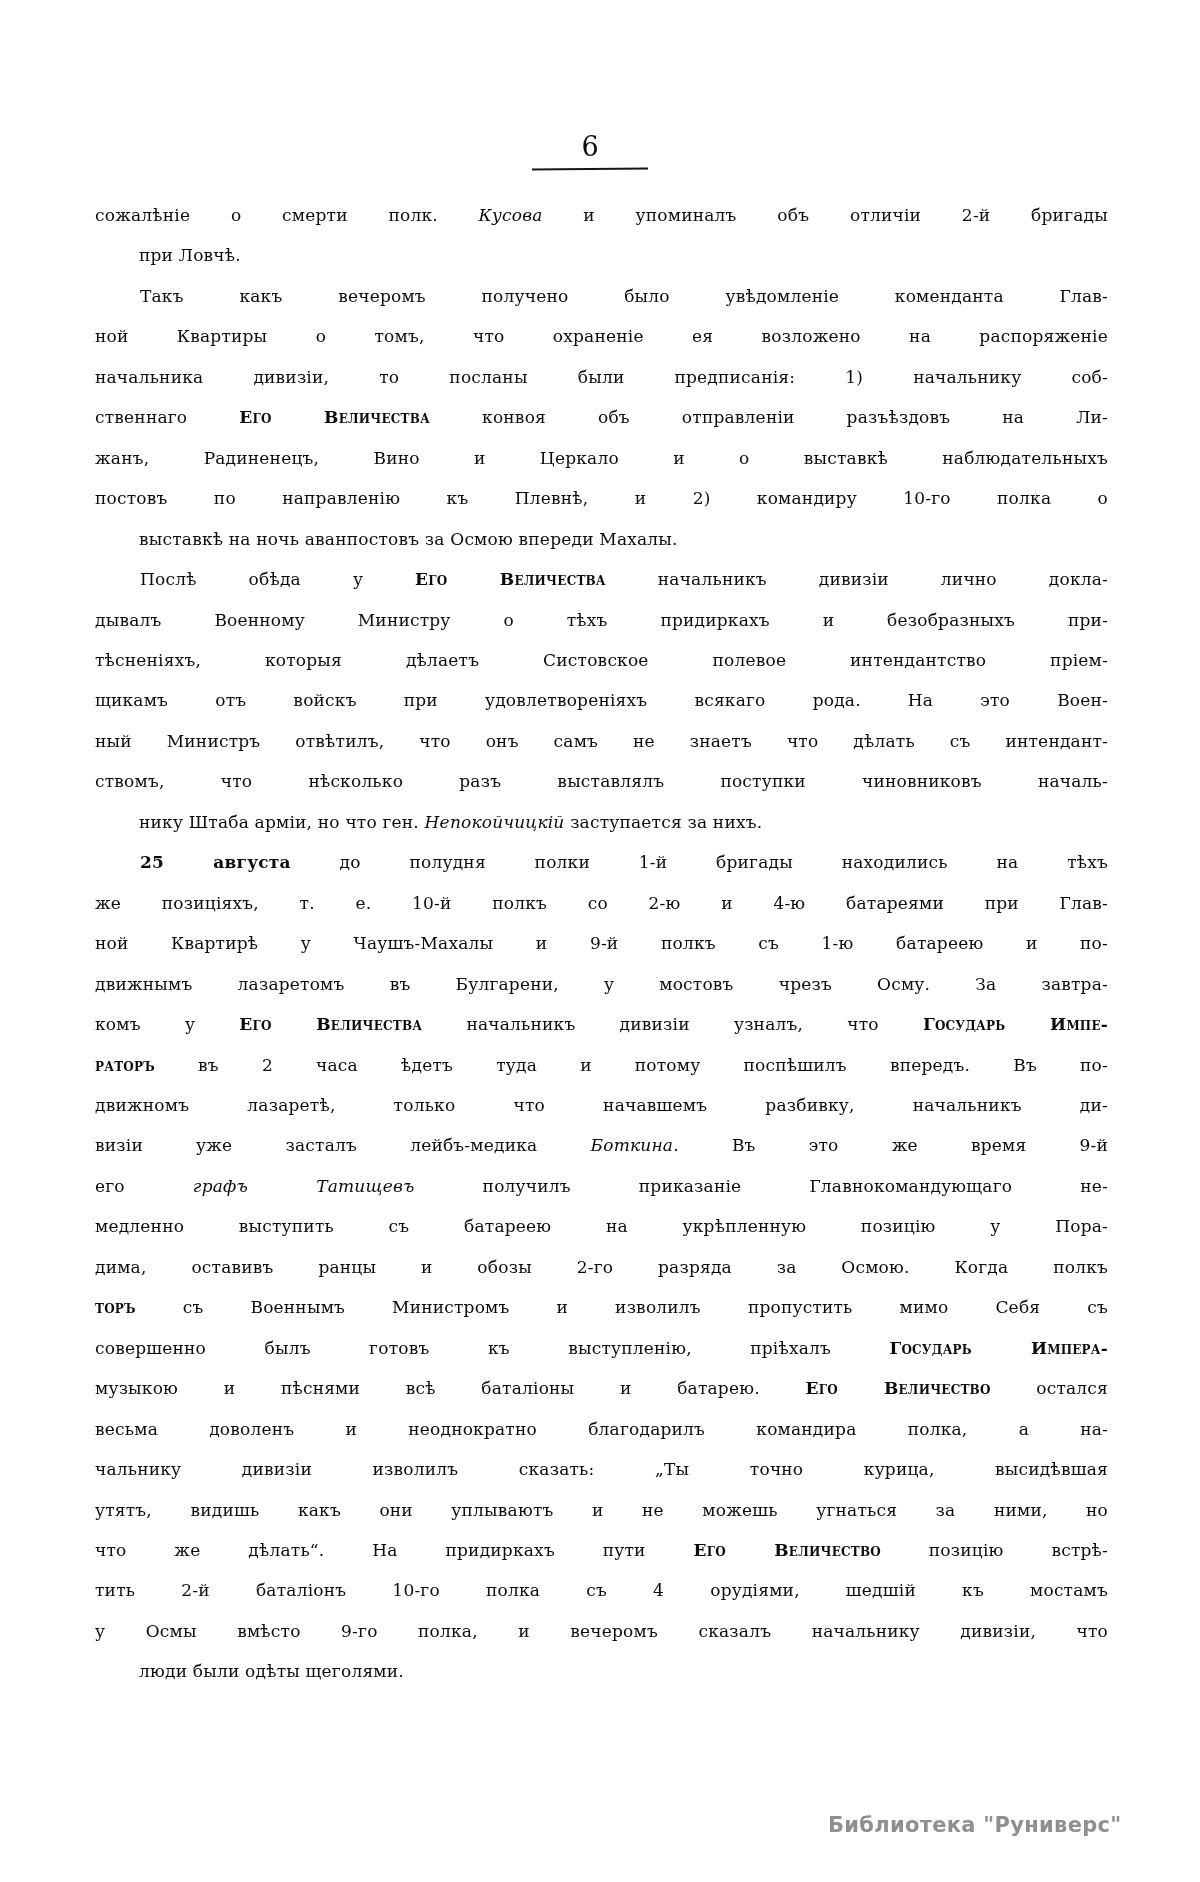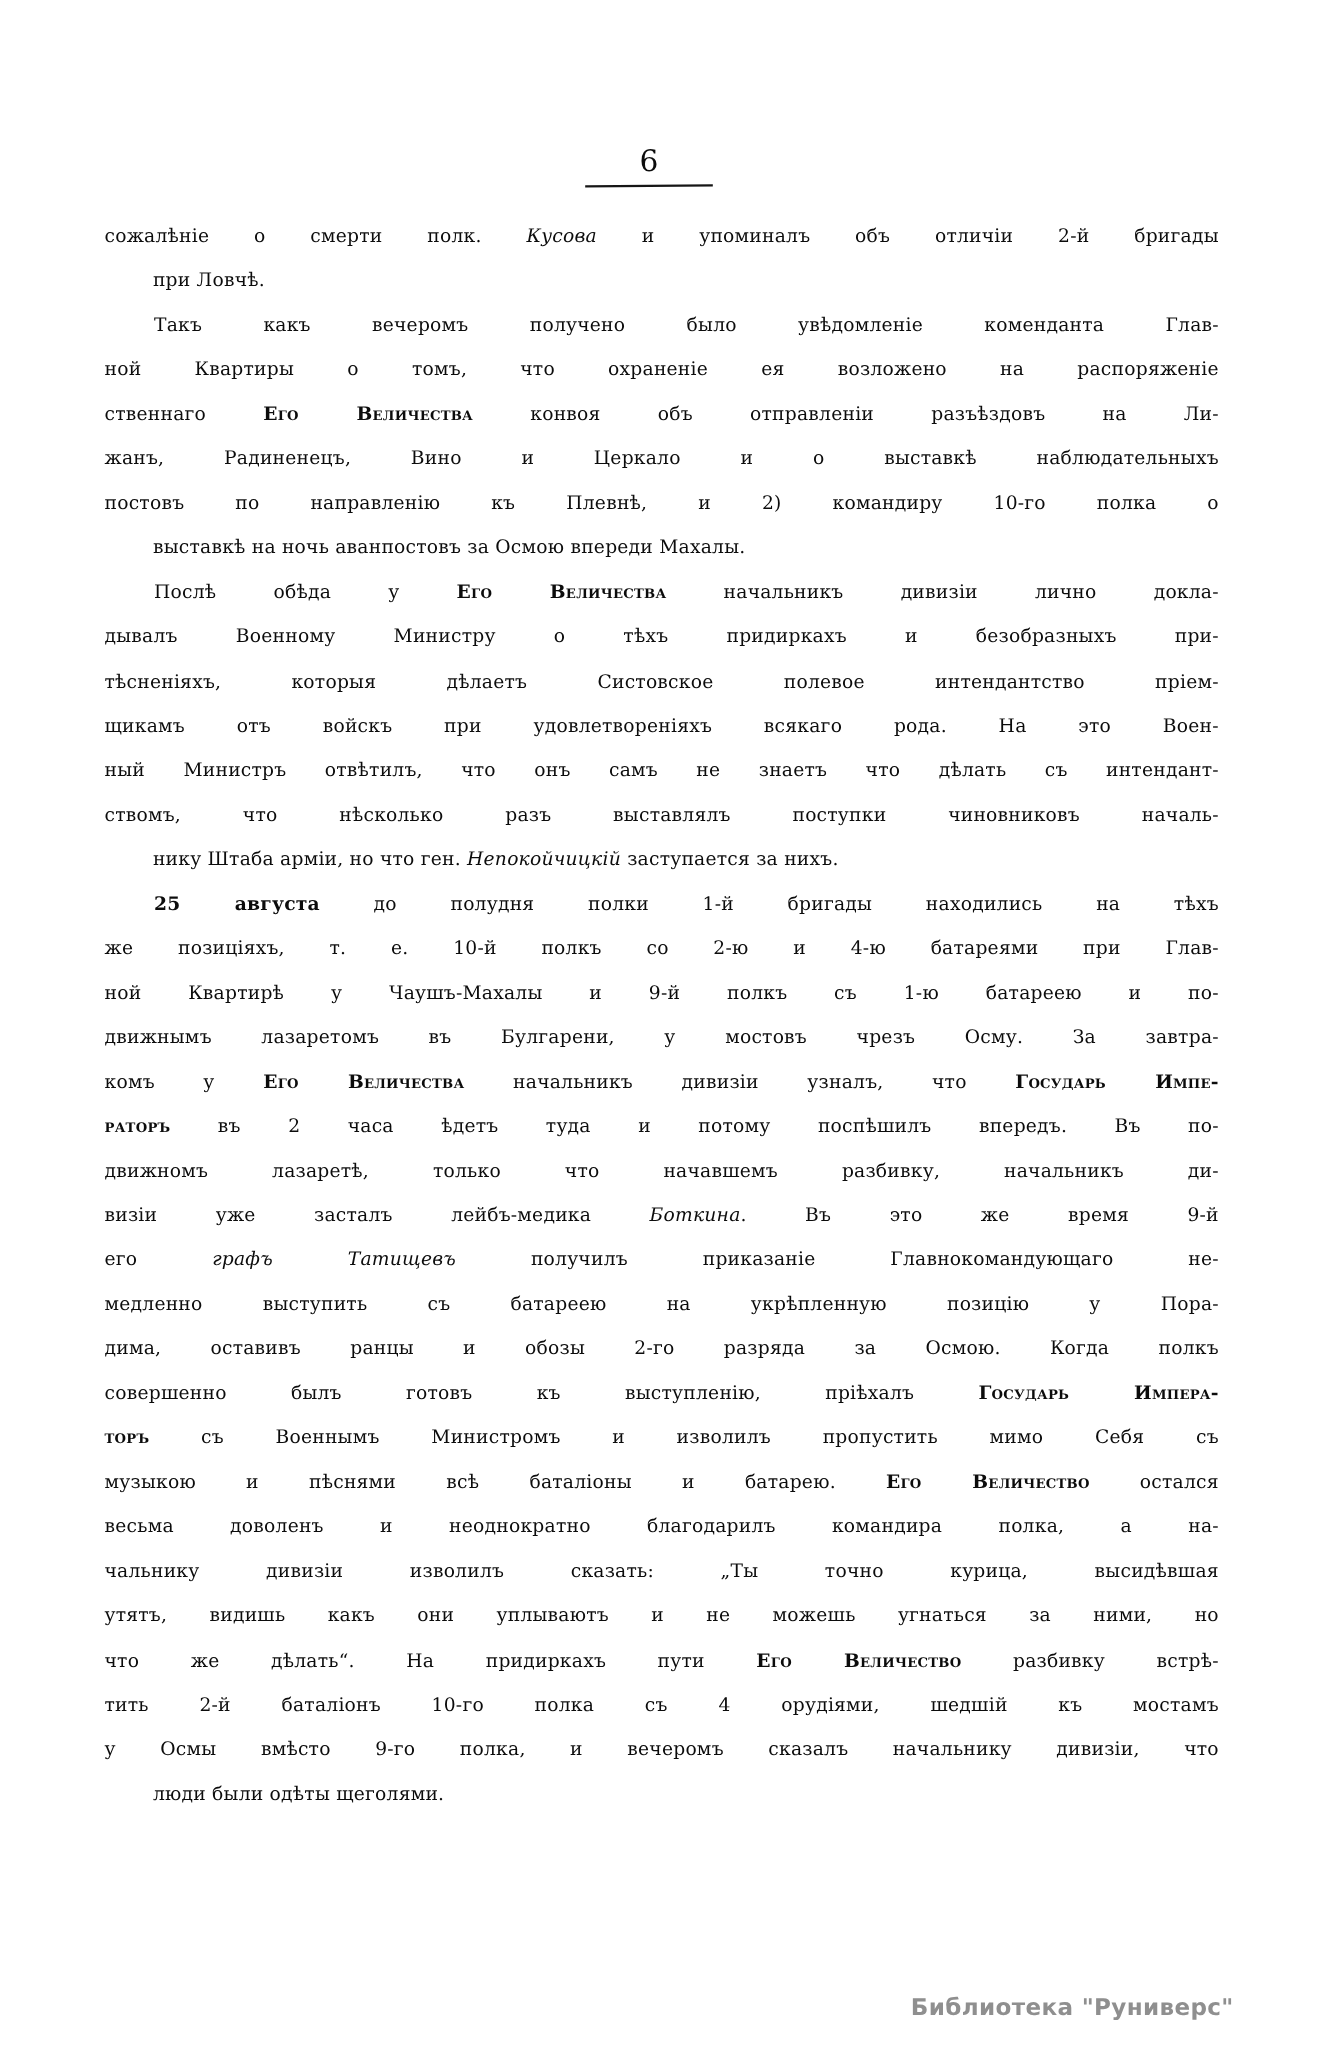--- a/index.html
+++ b/index.html
@@ -76,20 +76,21 @@
 <div class="sheet">
   <div class="pagenum-wrap">
     <div class="pagenum">6</div>
     <div class="pagenum-rule"></div>
   </div>
   <div class="text-block">
       <div class="line"><span>сожалѣніе о смерти полк. </span><span class="i">Кусова</span><span> и упоминалъ объ отличіи 2-й бригады</span></div>
       <div class="line end"><span>при Ловчѣ.</span></div>
       <div class="line ind"><span>Такъ какъ вечеромъ получено было увѣдомленіе коменданта Глав-</span></div>
       <div class="line"><span>ной Квартиры о томъ, что охраненіе ея возложено на распоряженіе</span></div>
+      <div class="line"><span>начальника дивизіи, то посланы были предписанія: 1) начальнику соб-</span></div>
       <div class="line"><span>ственнаго </span><span class="sc">Его Величества</span><span> конвоя объ отправленіи разъѣздовъ на Ли-</span></div>
       <div class="line"><span>жанъ, Радиненецъ, Вино и Церкало и о выставкѣ наблюдательныхъ</span></div>
       <div class="line"><span>постовъ по направленію къ Плевнѣ, и 2) командиру 10-го полка о</span></div>
       <div class="line end"><span>выставкѣ на ночь аванпостовъ за Осмою впереди Махалы.</span></div>
       <div class="line ind"><span>Послѣ обѣда у </span><span class="sc">Его Величества</span><span> начальникъ дивизіи лично докла-</span></div>
       <div class="line"><span>дывалъ Военному Министру о тѣхъ придиркахъ и безобразныхъ при-</span></div>
       <div class="line"><span>тѣсненіяхъ, которыя дѣлаетъ Систовское полевое интендантство пріем-</span></div>
       <div class="line"><span>щикамъ отъ войскъ при удовлетвореніяхъ всякаго рода. На это Воен-</span></div>
       <div class="line"><span>ный Министръ отвѣтилъ, что онъ самъ не знаетъ что дѣлать съ интендант-</span></div>
       <div class="line"><span>ствомъ, что нѣсколько разъ выставлялъ поступки чиновниковъ началь-</span></div>
@@ -98,25 +99,25 @@
       <div class="line"><span>же позиціяхъ, т. е. 10-й полкъ со 2-ю и 4-ю батареями при Глав-</span></div>
       <div class="line"><span>ной Квартирѣ у Чаушъ-Махалы и 9-й полкъ съ 1-ю батареею и по-</span></div>
       <div class="line"><span>движнымъ лазаретомъ въ Булгарени, у мостовъ чрезъ Осму. За завтра-</span></div>
       <div class="line"><span>комъ у </span><span class="sc">Его Величества</span><span> начальникъ дивизіи узналъ, что </span><span class="sc">Государь Импе-</span></div>
       <div class="line"><span class="sc">раторъ</span><span> въ 2 часа ѣдетъ туда и потому поспѣшилъ впередъ. Въ по-</span></div>
       <div class="line"><span>движномъ лазаретѣ, только что начавшемъ разбивку, начальникъ ди-</span></div>
       <div class="line"><span>визіи уже засталъ лейбъ-медика </span><span class="i">Боткина</span><span>. Въ это же время 9-й</span></div>
       <div class="line"><span>его </span><span class="i">графъ Татищевъ</span><span> получилъ приказаніе Главнокомандующаго не-</span></div>
       <div class="line"><span>медленно выступить съ батареею на укрѣпленную позицію у Пора-</span></div>
       <div class="line"><span>дима, оставивъ ранцы и обозы 2-го разряда за Осмою. Когда полкъ</span></div>
+      <div class="line"><span class="sc">торъ</span><span> съ Военнымъ Министромъ и изволилъ пропустить мимо Себя съ</span></div>
       <div class="line"><span>совершенно былъ готовъ къ выступленію, пріѣхалъ </span><span class="sc">Государь Импера-</span></div>
-      <div class="line"><span class="sc">торъ</span><span> съ Военнымъ Министромъ и изволилъ пропустить мимо Себя съ</span></div>
       <div class="line"><span>музыкою и пѣснями всѣ баталіоны и батарею. </span><span class="sc">Его Величество</span><span> остался</span></div>
       <div class="line"><span>весьма доволенъ и неоднократно благодарилъ командира полка, а на-</span></div>
       <div class="line"><span>чальнику дивизіи изволилъ сказать: „Ты точно курица, высидѣвшая</span></div>
       <div class="line"><span>утятъ, видишь какъ они уплываютъ и не можешь угнаться за ними, но</span></div>
-      <div class="line"><span>что же дѣлать“. На придиркахъ пути </span><span class="sc">Его Величество</span><span> разбивку встрѣ-</span></div>
+      <div class="line"><span>что же дѣлать“. На придиркахъ пути </span><span class="sc">Его Величество</span><span> позицію встрѣ-</span></div>
       <div class="line"><span>тить 2-й баталіонъ 10-го полка съ 4 орудіями, шедшій къ мостамъ</span></div>
       <div class="line"><span>у Осмы вмѣсто 9-го полка, и вечеромъ сказалъ начальнику дивизіи, что</span></div>
       <div class="line end"><span>люди были одѣты щеголями.</span></div>
     </div>
   <div class="watermark">Библиотека "Руниверс"</div>
 </div>
 
 </body></html>

